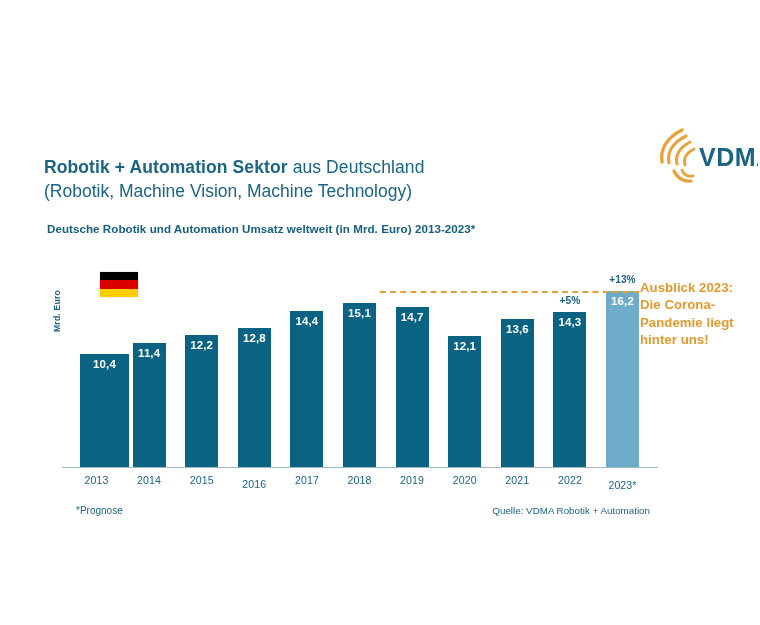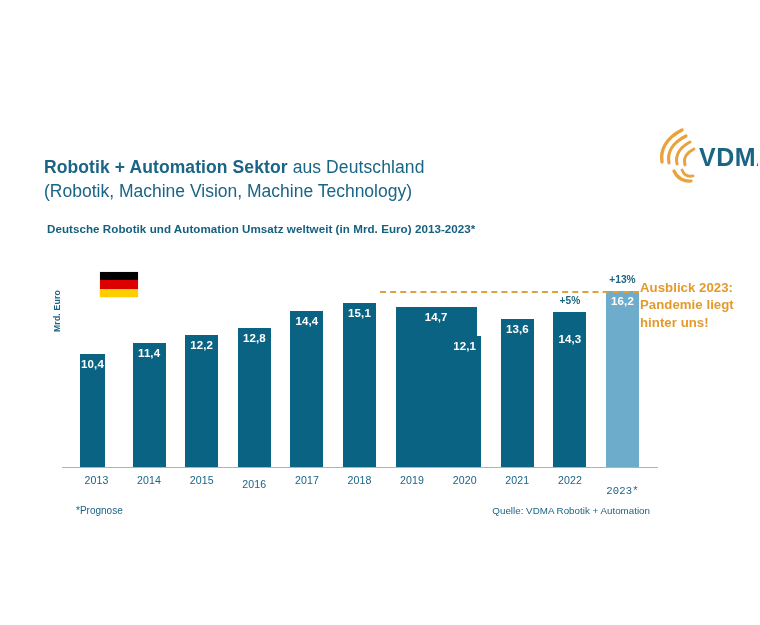--- a/index.html
+++ b/index.html
@@ -119,21 +119,21 @@
   <div class="title">
     <span class="strong">Robotik + Automation Sektor</span><span class="light"> aus Deutschland</span>
   </div>
   <div class="title-line2">(Robotik, Machine Vision, Machine Technology)</div>
   <div class="subtitle">Deutsche Robotik und Automation Umsatz weltweit (in Mrd. Euro) 2013-2023*</div>
 
   <div class="chart">
     <div class="axis-line"></div>
     <div class="ylabel">Mrd. Euro</div>
     <div id="bars">
-        <div class="bar" style="left: 80px; width: 19px; top: 354.056px; height: 112.944px; padding-left: 6px;">
+        <div class="bar" style="left: 80px; width: 49px; top: 354.056px; height: 112.944px;">
           <div class="bar-rect" style="height: 100%; background: rgb(10, 99, 131);"></div>
           <div class="bar-value" style="top: 4px;">10,4</div>
           <div class="xtick" style="top: 119.944px;">2013</div>
         </div>
         <div class="bar" style="left: 132.6px; width: 33px; top: 343.196px; height: 123.804px;">
           <div class="bar-rect" style="height: 100%; background: rgb(10, 99, 131);"></div>
           <div class="bar-value" style="top: 4px;">11,4</div>
           <div class="xtick" style="top: 130.804px;">2014</div>
         </div>
         <div class="bar" style="left: 185.2px; width: 33px; top: 334.508px; height: 132.492px;">
@@ -149,59 +149,60 @@
         <div class="bar" style="left: 290.4px; width: 33px; top: 310.616px; height: 156.384px;">
           <div class="bar-rect" style="height: 100%; background: rgb(10, 99, 131);"></div>
           <div class="bar-value" style="top: 4px;">14,4</div>
           <div class="xtick" style="top: 163.384px;">2017</div>
         </div>
         <div class="bar" style="left: 343px; width: 33px; top: 303.014px; height: 163.986px;">
           <div class="bar-rect" style="height: 100%; background: rgb(10, 99, 131);"></div>
           <div class="bar-value" style="top: 4px;">15,1</div>
           <div class="xtick" style="top: 170.986px;">2018</div>
         </div>
-        <div class="bar" style="left: 395.6px; width: 33px; top: 307.358px; height: 159.642px; padding-left: 48px;">
+        <div class="bar" style="left: 395.6px; width: 33px; top: 307.358px; height: 159.642px;">
           <div class="bar-rect" style="height: 100%; background: rgb(10, 99, 131);"></div>
           <div class="bar-value" style="top: 4px;">14,7</div>
           <div class="xtick" style="top: 166.642px;">2019</div>
         </div>
         <div class="bar" style="left: 448.2px; width: 33px; top: 335.594px; height: 131.406px;">
           <div class="bar-rect" style="height: 100%; background: rgb(10, 99, 131);"></div>
           <div class="bar-value" style="top: 4px;">12,1</div>
           <div class="xtick" style="top: 138.406px;">2020</div>
         </div>
         <div class="bar" style="left: 500.8px; width: 33px; top: 319.304px; height: 147.696px;">
           <div class="bar-rect" style="height: 100%; background: rgb(10, 99, 131);"></div>
           <div class="bar-value" style="top: 4px;">13,6</div>
           <div class="xtick" style="top: 154.696px;">2021</div>
         </div>
         <div class="bar" style="left: 553.4px; width: 33px; top: 311.702px; height: 155.298px;">
           <div class="bar-rect" style="height: 100%; background: rgb(10, 99, 131);"></div>
-          <div class="bar-value" style="top: 21px;">14,3</div>
+          <div class="bar-value" style="top: 4px;">14,3</div>
           <div class="bar-growth" style="top: -17px;">+5%</div>
           <div class="xtick" style="top: 162.298px;">2022</div>
         </div>
         <div class="bar" style="left: 606px; width: 33px; top: 291.068px; height: 175.932px;">
           <div class="bar-rect" style="height: 100%; background: rgb(110, 172, 203);"></div>
           <div class="bar-value" style="top: 4px;">16,2</div>
           <div class="bar-growth" style="top: -17px;">+13%</div>
-          <div class="xtick" style="top: 194px; font-family: Liberation Mono, monospace;">2023*</div>
+          <div class="xtick" style="top: 188px;">2023*</div>
         </div>
       </div>
     <div id="refline" class="dashline" style="left: 380px; width: 259px; top: 291.068px; border-top-color: rgb(224, 161, 59);"></div>
   </div>
 
   <div class="flag">
     <div style="background: rgb(0, 0, 0);"></div>
     <div style="background: rgb(221, 0, 0);"></div>
     <div style="background: rgb(255, 206, 0);"></div>
   </div>
 
   <div class="callout">
     <div>Ausblick 2023:</div>
+    <div>Die Corona-</div>
     <div>Pandemie liegt</div>
     <div>hinter uns!</div>
   </div>
 
   <div class="foot-left">*Prognose</div>
   <div class="foot-right">Quelle: VDMA Robotik + Automation</div>
 
 </div>
 
 </body></html>

